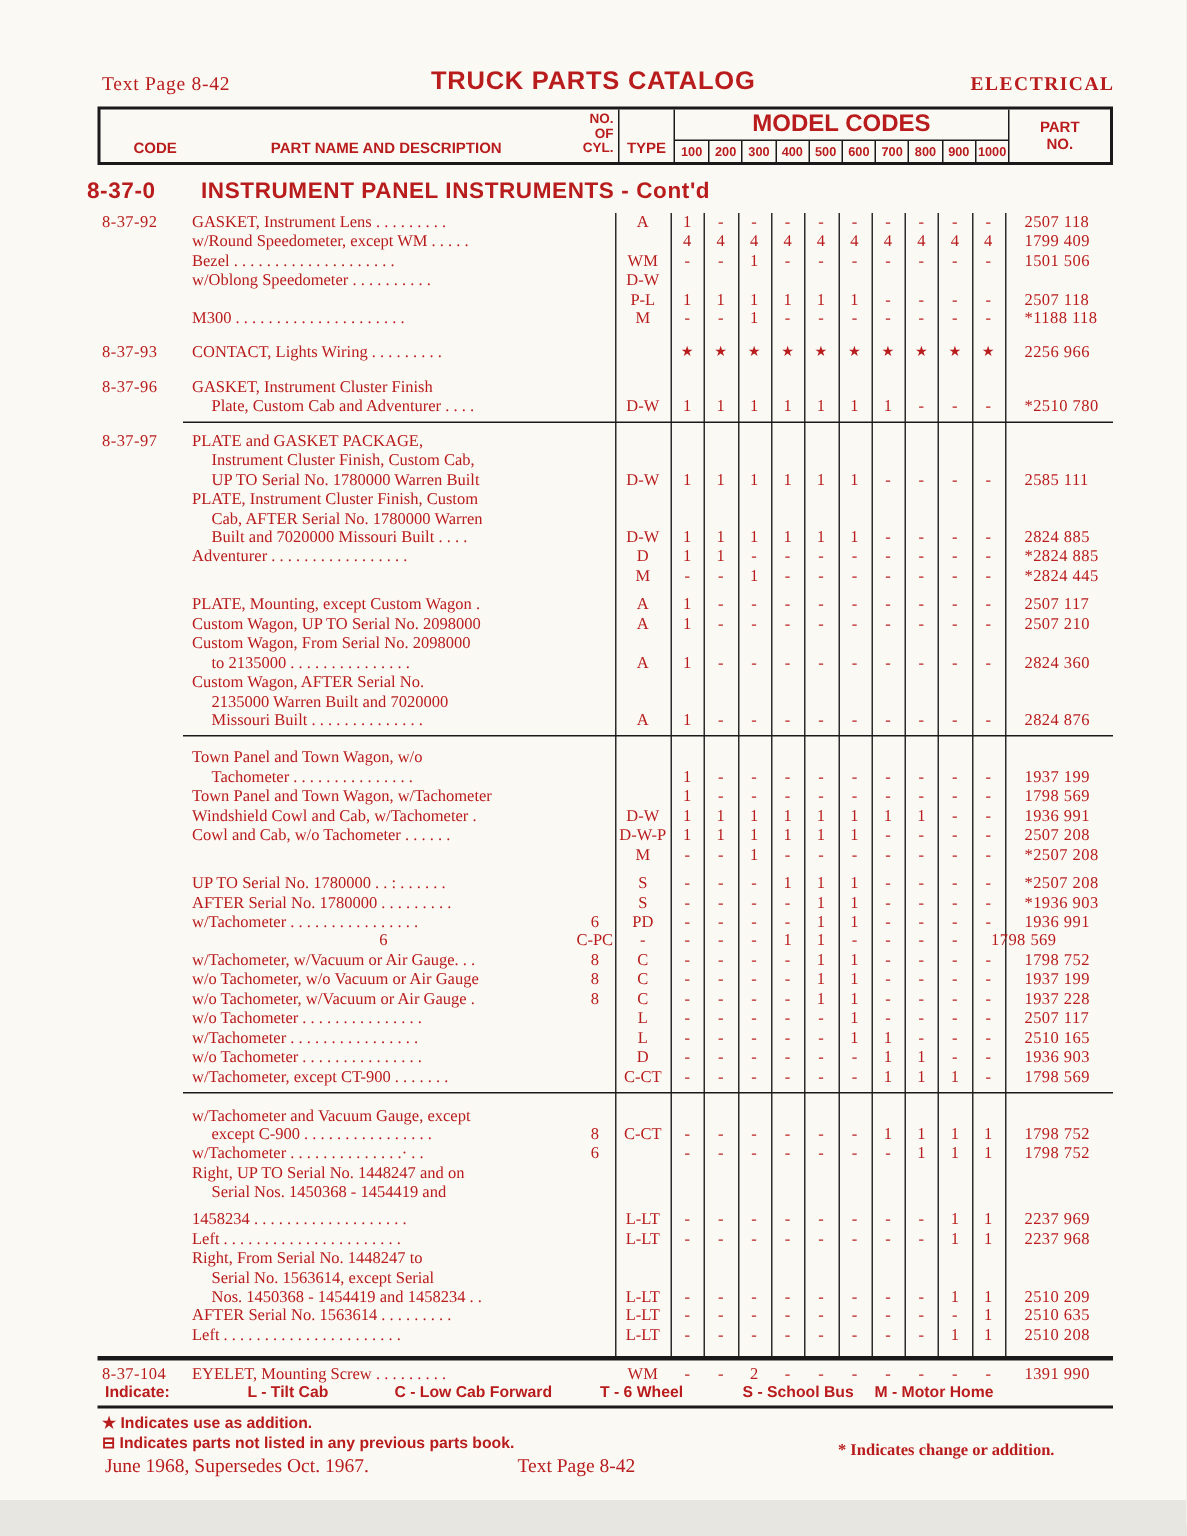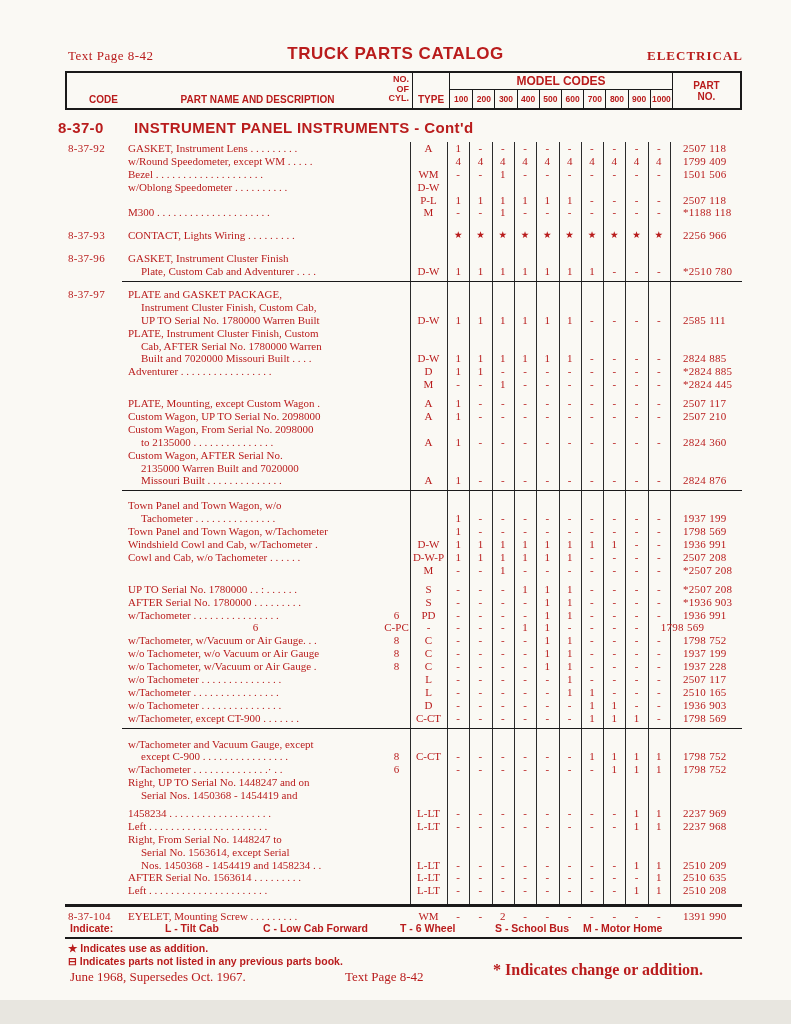--- a/index.html
+++ b/index.html
@@ -14,21 +14,21 @@
   .thead{position:absolute;left:65px;top:71px;width:677px;height:39px;border:2px solid #1a1a1a;
          display:grid;grid-template-columns:63px 255px 27px 37px 223px 1fr;
          font-family:"Liberation Sans",sans-serif;font-weight:bold;box-sizing:border-box;}
   .th{display:flex;align-items:flex-end;font-size:10px;padding-bottom:3px;}
   .th-code{padding-left:22px;}
   .th-name{justify-content:center;}
   .th-cyl{flex-direction:column;align-items:flex-end;justify-content:center;padding:0 3px 2px 0;
           font-size:9px;line-height:9.5px;}
   .th-type{justify-content:center;border-left:1.5px solid #1a1a1a;}
   .th-models{display:flex;flex-direction:column;border-left:1.5px solid #1a1a1a;padding:0;align-items:stretch;}
-  .th-mc-label{text-align:center;font-size:12px;border-bottom:1.5px solid #1a1a1a;padding:1px 0;}
+  .th-mc-label{text-align:center;font-size:16px;border-bottom:1.5px solid #1a1a1a;padding:1px 0;}
   .th-mc-nums{flex:1;display:grid;grid-template-columns:repeat(10,1fr);}
   .th-mc-nums span{display:flex;align-items:center;justify-content:center;font-size:8.5px;}
   .th-mc-nums span + span{border-left:1.5px solid #1a1a1a;}
   .th-part{flex-direction:column;justify-content:center;align-items:center;border-left:1.5px solid #1a1a1a;
            font-size:10px;line-height:11px;padding-bottom:0;}
   
   .section{position:absolute;left:58px;top:119px;font-family:"Liberation Sans",sans-serif;
            font-weight:bold;font-size:15px;letter-spacing:.4px;display:flex;}
   .section .num{width:76px;}
   
@@ -53,21 +53,21 @@
   .legend{position:absolute;left:65px;top:907px;width:677px;height:30px;border-bottom:2px solid #1a1a1a;
           font-family:"Liberation Sans",sans-serif;font-size:10.5px;font-weight:bold;}
   .legend-row{position:absolute;left:0;right:0;height:14px;}
   .legend-row span{position:absolute;white-space:nowrap;}
   
   .fn{position:absolute;font-family:"Liberation Sans",sans-serif;font-weight:bold;font-size:10.5px;left:68px;}
   .fn1{top:942px;}
   .fn2{top:955px;}
   .fn-date{position:absolute;left:70px;top:969px;font-size:13px;font-family:"Liberation Serif",serif;font-weight:normal;}
   .fn-page{position:absolute;left:345px;top:969px;font-size:13px;}
-  .fn-change{position:absolute;right:88px;top:961px;font-size:16px;font-weight:bold;}
+  .fn-change{position:absolute;right:88px;top:961px;font-size:11px;font-weight:bold;}
 </style>
 </head>
 <body>
 
 <div class="page">
 
   <div class="tp-left">Text Page 8-42</div>
   <div class="tp-center">TRUCK PARTS CATALOG</div>
   <div class="tp-right">ELECTRICAL</div>
 

